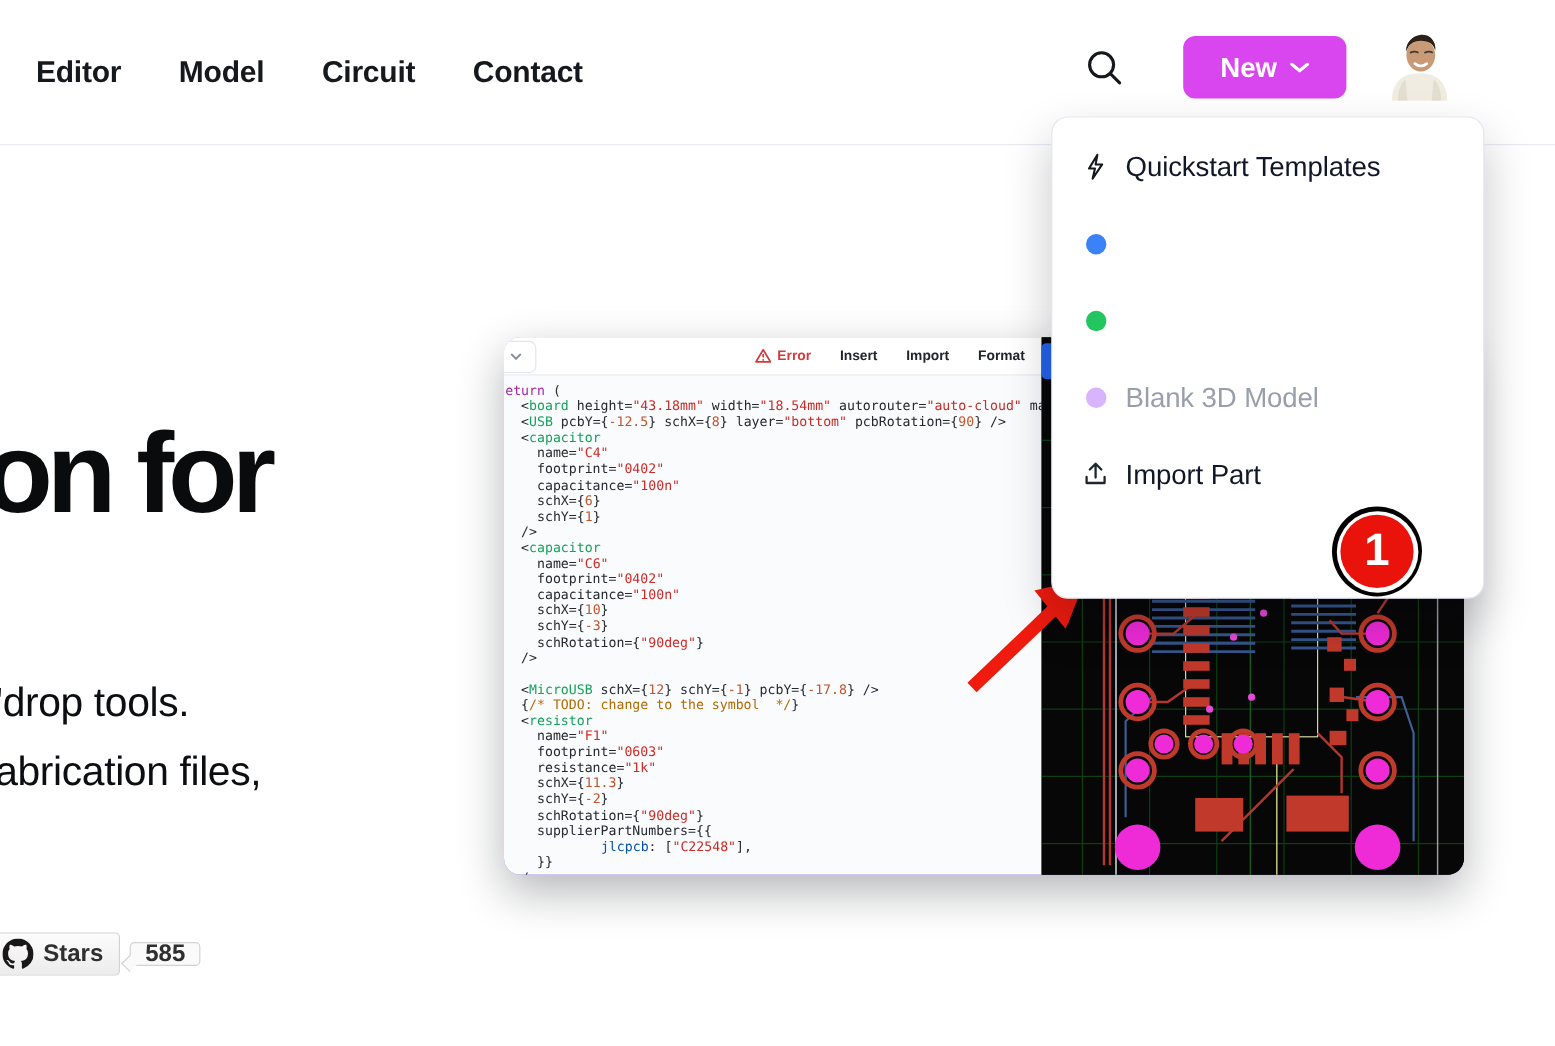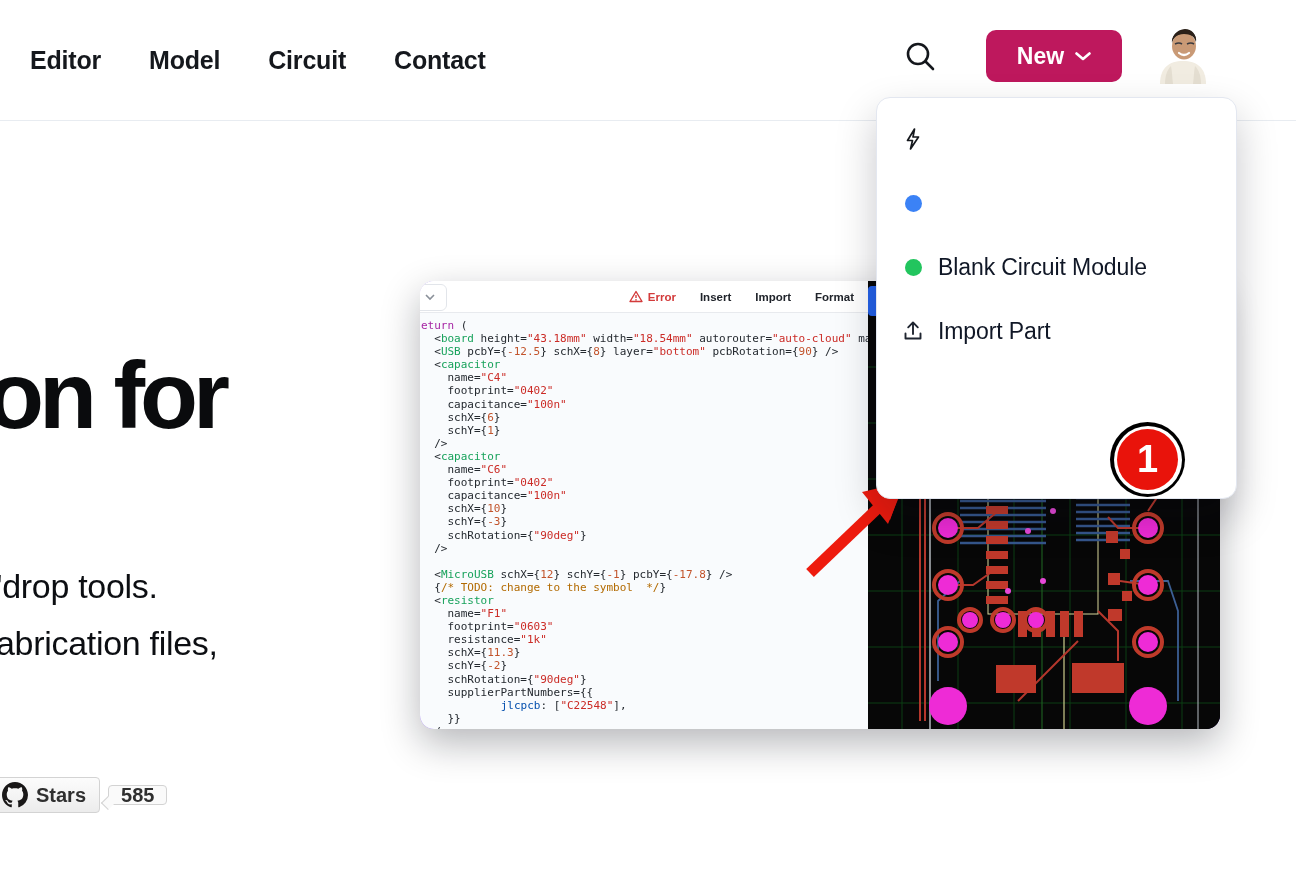--- a/index.html
+++ b/index.html
@@ -6,21 +6,21 @@
   .page{position:relative;width:1296px;height:872px;background:#ffffff;overflow:hidden;
         font-family:"Liberation Sans",sans-serif;color:#101418;}
 
   
   .nav{position:absolute;left:0;top:0;width:1296px;height:120px;background:#fff;
        border-bottom:1px solid #e8ecf1;z-index:30;}
   .nav-links{position:absolute;left:30px;top:0;height:120px;display:flex;align-items:center;gap:48px;}
   .nav-link{font-size:25px;font-weight:700;letter-spacing:-0.2px;color:#15181d;cursor:pointer;}
   .search-btn{position:absolute;left:904px;top:40px;width:34px;height:34px;cursor:pointer;}
   .new-btn{position:absolute;left:986px;top:30px;width:136px;height:52px;border-radius:10px;
-           background:#be185d;display:flex;align-items:center;justify-content:center;gap:11px;
+           background:#d946ef;display:flex;align-items:center;justify-content:center;gap:11px;
            color:#fff;font-size:23px;font-weight:700;cursor:pointer;border:none;}
   .avatar{position:absolute;left:1157px;top:26px;width:52px;height:58px;cursor:pointer;}
 
   
   .hero-title{position:absolute;left:-14px;top:341px;font-size:95px;font-weight:700;
               letter-spacing:-5px;color:#0a0b0d;white-space:nowrap;}
   .hero-body{position:absolute;left:-4px;top:558px;font-size:34px;line-height:57px;
              color:#0c0e12;letter-spacing:-0.3px;white-space:nowrap;}
 
   
@@ -323,31 +323,37 @@
     </div>
   </div>
 
   <div class="dropdown">
     <div class="dd-item">
       <span class="dd-icon">
         <svg width="22" height="24" viewBox="0 0 22 24">
           <path d="M12.5 2 L5.5 13.5 H10.5 L8.5 22 L16.5 10 H11 Z" fill="none" stroke="#14171c" stroke-width="1.7" stroke-linejoin="round"></path>
         </svg>
       </span>
+      <span class="dd-label">Quickstart Templates</span>
     </div>
     <div class="dd-item">
       <span class="dd-icon">
           <span class="dd-dot" style="background: rgb(59, 130, 246);"></span>
         </span>
     </div>
     <div class="dd-item">
       <span class="dd-icon">
           <span class="dd-dot" style="background: rgb(34, 197, 94);"></span>
         </span>
-      <span class="dd-label">Blank Circuit Module</span>
+    </div>
+    <div class="dd-item disabled">
+      <span class="dd-icon">
+          <span class="dd-dot" style="background: rgb(216, 180, 254);"></span>
+        </span>
+      <span class="dd-label">Blank 3D Model</span>
     </div>
     <div class="dd-item">
       <span class="dd-icon">
         <svg width="24" height="24" viewBox="0 0 24 24">
           <path d="M12 15 V4 M7.2 8.3 L12 3.4 L16.8 8.3" fill="none" stroke="#1f2530" stroke-width="1.9" stroke-linecap="round" stroke-linejoin="round"></path>
           <path d="M4.5 14.5 V19.5 H19.5 V14.5" fill="none" stroke="#1f2530" stroke-width="1.9" stroke-linecap="round" stroke-linejoin="round"></path>
         </svg>
       </span>
       <span class="dd-label">Import Part</span>
     </div>

